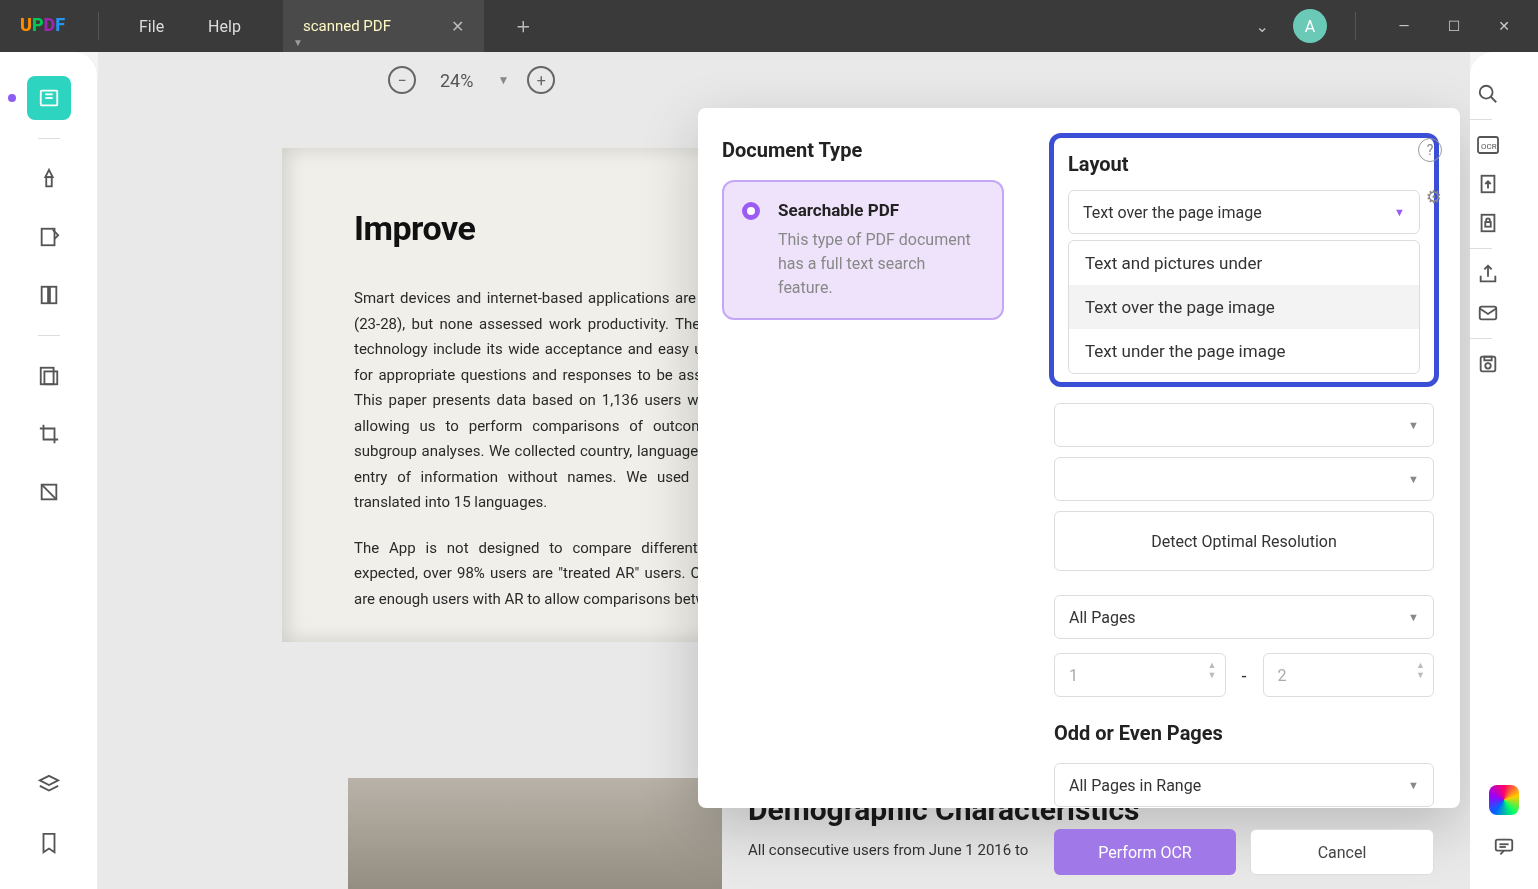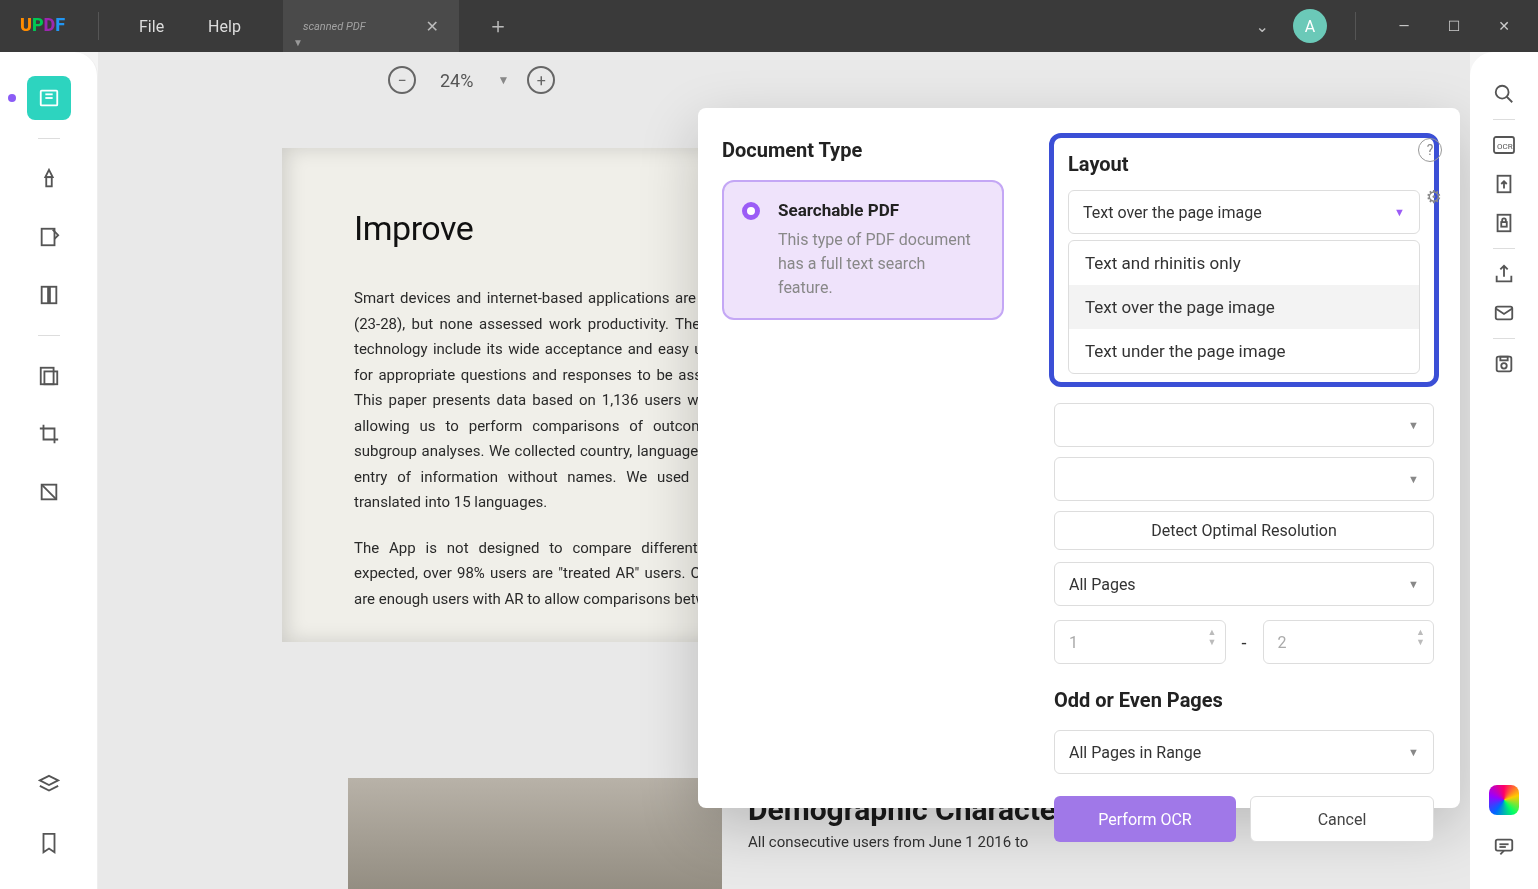--- a/index.html
+++ b/index.html
@@ -5,21 +5,21 @@
   * { box-sizing: border-box; margin: 0; padding: 0; font-family: -apple-system, BlinkMacSystemFont, 'Segoe UI', Roboto, sans-serif; }
   body { width: 1538px; height: 889px; overflow: hidden; background: #f5f5f5; }
   
   .titlebar { height: 52px; background: #3a3a3a; display: flex; align-items: center; color: #e0e0e0; }
   .logo { width: 60px; height: 24px; margin-left: 20px; font-weight: 800; font-size: 18px; }
   .logo .u { color: #ff8c00; } .logo .p { color: #00c853; } .logo .d { color: #9c27b0; } .logo .f { color: #2196f3; }
   .vdiv { width: 1px; height: 28px; background: #555; margin: 0 18px; }
   .menu-item { padding: 0 22px; cursor: pointer; font-size: 16px; color: #ddd; }
   .tab { display: flex; align-items: center; background: #4a4a4a; padding: 0 20px; height: 52px; gap: 60px; margin-left: 20px; position: relative; }
   .tab .caret { position:absolute; left:10px; bottom:4px; font-size:10px; color:#999;}
-  .tab-title { color: #a3a3a3; font-size: 11px; font-style: italic; }
+  .tab-title { color: #fef9c3; font-size: 15px; }
   .tab-close { color: #bbb; cursor:pointer; font-size:16px; }
   .tab-add { margin-left: 14px; color: #bbb; font-size: 22px; padding: 0 14px; cursor:pointer; }
   .titlebar-right { margin-left: auto; display:flex; align-items:center; gap: 10px; padding-right: 14px; }
   .chev-down { color:#bbb; padding: 8px 14px; cursor:pointer;}
   .avatar { width: 34px; height: 34px; border-radius: 50%; background: #6bc9b8; display:flex; align-items:center; justify-content:center; color:#fff; font-size:16px; }
   .win-btn { width: 40px; height: 40px; display:flex; align-items:center; justify-content:center; color:#ccc; cursor:pointer; font-size:14px;}
   
   .workspace { display:flex; height: 837px; position: relative; }
   
   .left-rail { width: 98px; background:#fff; border-right:1px solid #eee; display:flex; flex-direction:column; align-items:center; padding-top:24px; gap:14px; border-top-right-radius: 24px; position:relative;}
@@ -29,29 +29,29 @@
   .rail-sep { width:22px; height:1px; background:#ddd; margin:4px 0;}
   .rail-bottom { margin-top:auto; margin-bottom:24px; display:flex; flex-direction:column; align-items:center; gap:14px;}
   
   .canvas-area { flex:1; background:#e9e9e9; position:relative; overflow:hidden; }
   .zoom-bar { height:56px; display:flex; align-items:center; gap:18px; padding-left: 290px; color:#555; }
   .zoom-btn { width:28px;height:28px; border:2px solid #666; border-radius:50%; display:flex;align-items:center;justify-content:center; cursor:pointer; font-size:16px; color:#666;}
   .zoom-val { font-size:18px; color:#555; margin:12px 6px;}
   .zoom-caret { color:#888; font-size:12px; cursor:pointer;}
   
   .page { position:absolute; left:184px; top:96px; width:640px; background:#f0efe9; box-shadow: inset 4px 0 20px rgba(0,0,0,0.15); padding:60px 66px 30px 72px; }
-  .page h1 { font-size:34px; font-weight:400; color:#111; letter-spacing:-0.5px; }
+  .page h1 { font-size:34px; font-weight:700; color:#111; letter-spacing:-0.5px; }
   .page p { margin-top:38px; font-size:15px; line-height:1.7; color:#2a2a2a; text-align:justify;}
   .page p + p { margin-top:20px;}
   .page-img { position:absolute; left:250px; top:726px; width:374px; height:140px; background:linear-gradient(#b8b2a8,#8a8478); }
   .page-section2 { position:absolute; left:650px; top:740px; width:450px;}
   .page-section2 h2 { font-size:30px; font-weight:700; color:#1a1a1a;}
-  .page-section2 p { margin-top:6px; font-size:15px; color:#333;}
-  
-  .right-rail { width:68px; background:#fff; display:flex; flex-direction:column; align-items:center; padding-top:24px; gap:3px; border-top-left-radius:24px;}
+  .page-section2 p { margin-top:14px; font-size:15px; color:#333;}
+  
+  .right-rail { width:68px; background:#fff; display:flex; flex-direction:column; padding-top:24px; gap:3px; border-top-left-radius:24px;}
   .rr-icon { width:36px;height:36px;display:flex;align-items:center;justify-content:center;cursor:pointer;color:#555;}
   .rr-sep { width:22px;height:1px;background:#ddd; margin:4px 0;}
   .rr-bottom { margin-top:auto; margin-bottom:24px; display:flex;flex-direction:column;align-items:center;gap:14px;}
   .rr-color { width:30px;height:30px; border-radius:8px; background: conic-gradient(#f06,#fc0,#0f6,#06f,#90f,#f06);}
   
   
   .ocr-panel { position:absolute; left:600px; top:56px; width:762px; height:700px; background:#fff; border-radius:8px; box-shadow:0 20px 60px rgba(0,0,0,0.2); display:flex; z-index:50; }
   .ocr-left { width:330px; padding:30px 24px; }
   .ocr-right { flex:1; padding:30px 26px; position:relative;}
   .help-badge { position:absolute; right:18px; top:30px; width:24px;height:24px;border:1.5px solid #999;border-radius:50%;display:flex;align-items:center;justify-content:center;color:#888;font-size:14px;cursor:pointer;}
@@ -66,21 +66,21 @@
   .doc-option p { margin-top:8px; font-size:16px; color:#888; line-height:1.5;}
   
   .highlight-box { border:5px solid #3b4fd6; border-radius:12px; padding:14px 14px 8px 14px; margin:-5px -5px 16px -5px;}
   .select-box { width:100%; height:44px; border:1px solid #ddd; border-radius:6px; padding:0 14px; display:flex; align-items:center; justify-content:space-between; font-size:16px; color:#333; cursor:pointer; background:#fff; margin-bottom:14px;}
   .select-box .caret { color:#9b5cf6; font-size:11px;}
   .select-box.gray .caret { color:#888;}
   .dropdown-list { border:1px solid #ddd; border-radius:6px; overflow:hidden; margin-top:-8px; background:#fff;}
   .dropdown-item { padding:12px 16px; font-size:17px; color:#333; cursor:pointer;}
   .dropdown-item.hover { background:#f3f3f3;}
   
-  .detect-btn { width:100%; height:39px; border:1px solid #ddd; border-radius:6px; background:#fff; color:#333; font-size:16px; cursor:pointer; margin-bottom:12px;}
+  .detect-btn { width:100%; height:60px; border:1px solid #ddd; border-radius:6px; background:#fff; color:#333; font-size:16px; cursor:pointer; margin-bottom:24px;}
   
   .range-row { display:flex; align-items:center; gap:16px; margin-bottom:24px;}
   .num-input { flex:1; height:44px; border:1px solid #ddd; border-radius:6px; padding:0 32px 0 14px; position:relative; display:flex; align-items:center; font-size:16px; color:#aaa; background:#fff;}
   .num-input .spin { position:absolute; right:8px; top:6px; display:flex; flex-direction:column; gap:2px; color:#bbb; font-size:9px; cursor:pointer;}
   .dash { font-size:18px; color:#333;}
   
   .btn-row { display:flex; gap:14px;}
   .btn { flex:1; height:46px; border-radius:6px; font-size:16px; cursor:pointer; border:none;}
   .btn-primary { background:#a078e8; color:#fff;}
   .btn-secondary { background:#fff; border:1px solid #ddd; color:#444;}
@@ -204,21 +204,21 @@
         <div class="help-badge">?</div>
         <div class="gear-badge">⚙</div>
         
         <div class="highlight-box">
           <div class="section-title" style="margin-bottom:14px">Layout</div>
           <div class="select-box">
             <span>Text over the page image</span>
             <span class="caret">▼</span>
           </div>
           <div class="dropdown-list">
-            <div class="dropdown-item">Text and rhinitis only</div>
+            <div class="dropdown-item">Text and pictures under</div>
             <div class="dropdown-item hover">Text over the page image</div>
             <div class="dropdown-item">Text under the page image</div>
           </div>
         </div>
 
         <div class="select-box gray" style="margin-bottom:10px">
           <span></span>
             <span class="caret">▼</span>
         </div>
         <div class="select-box gray" style="margin-bottom:10px">

